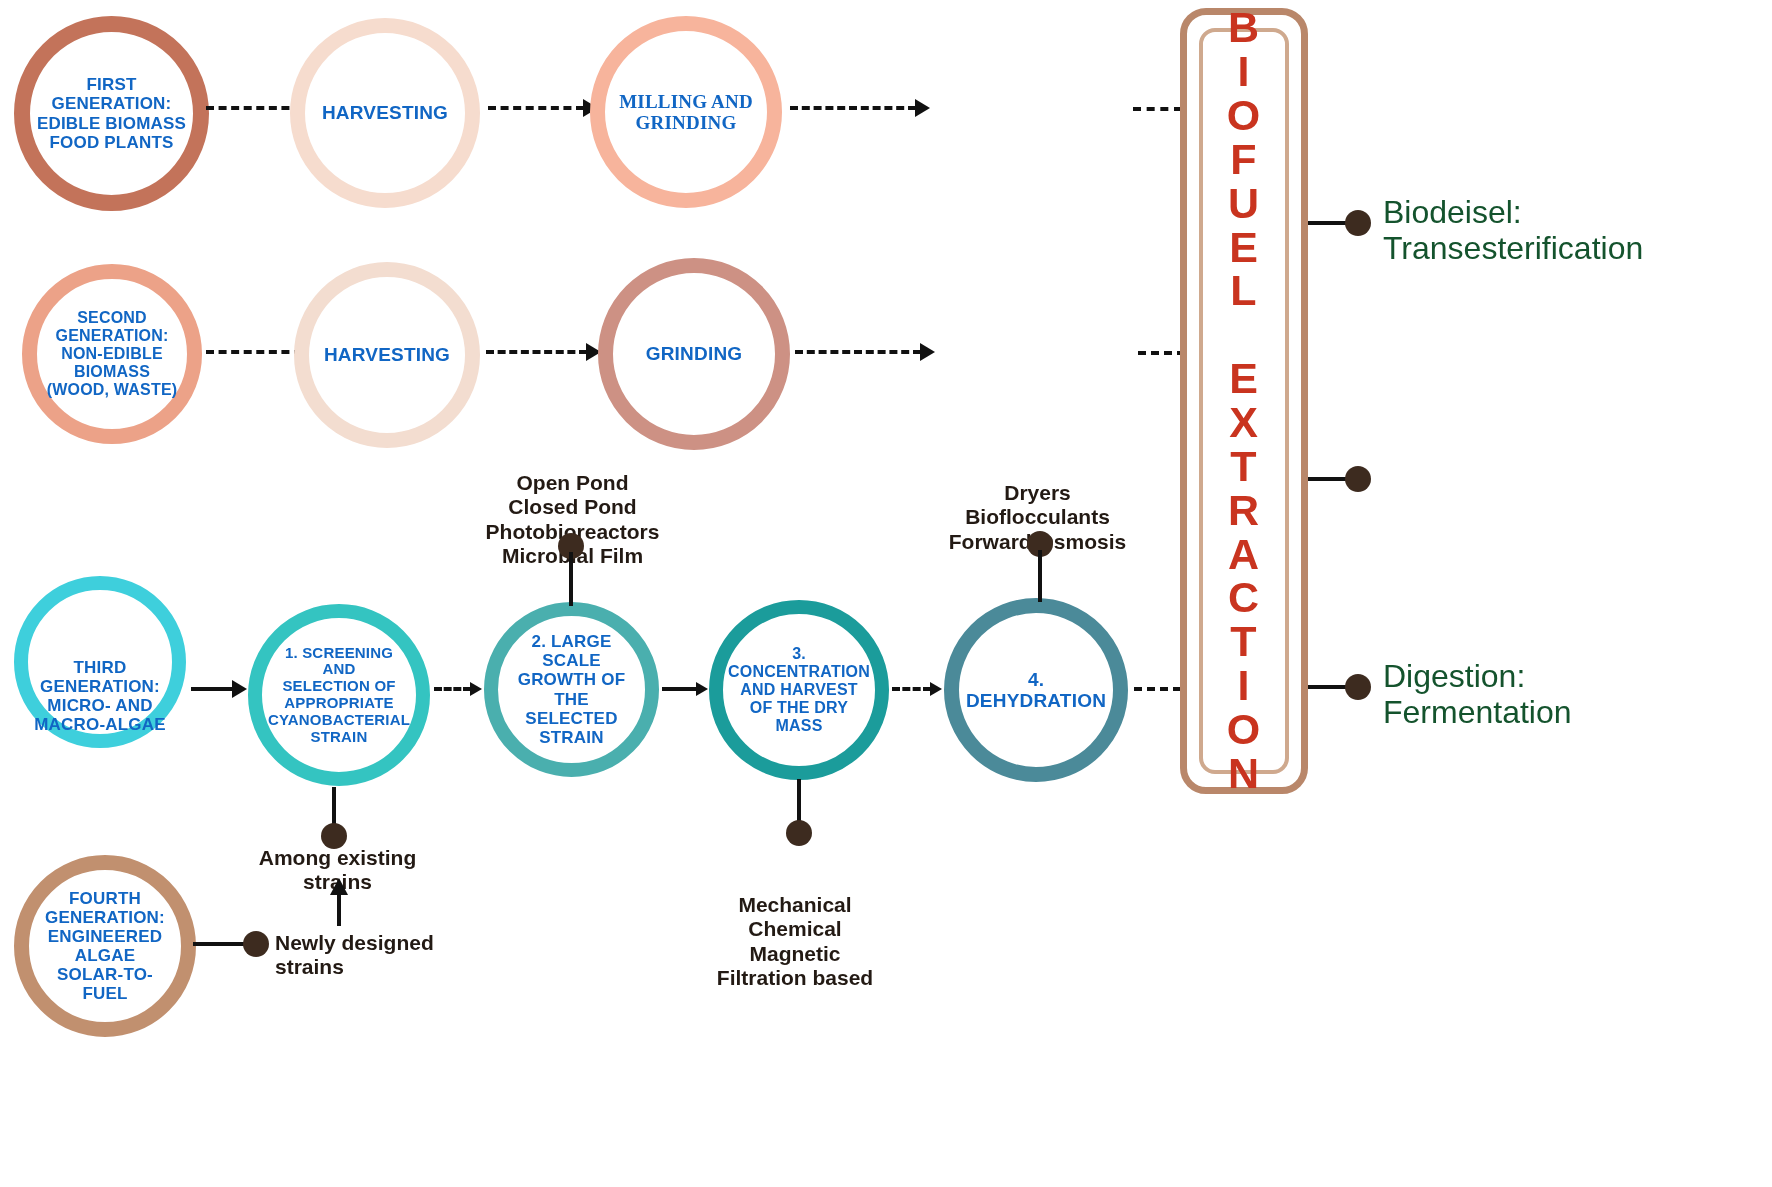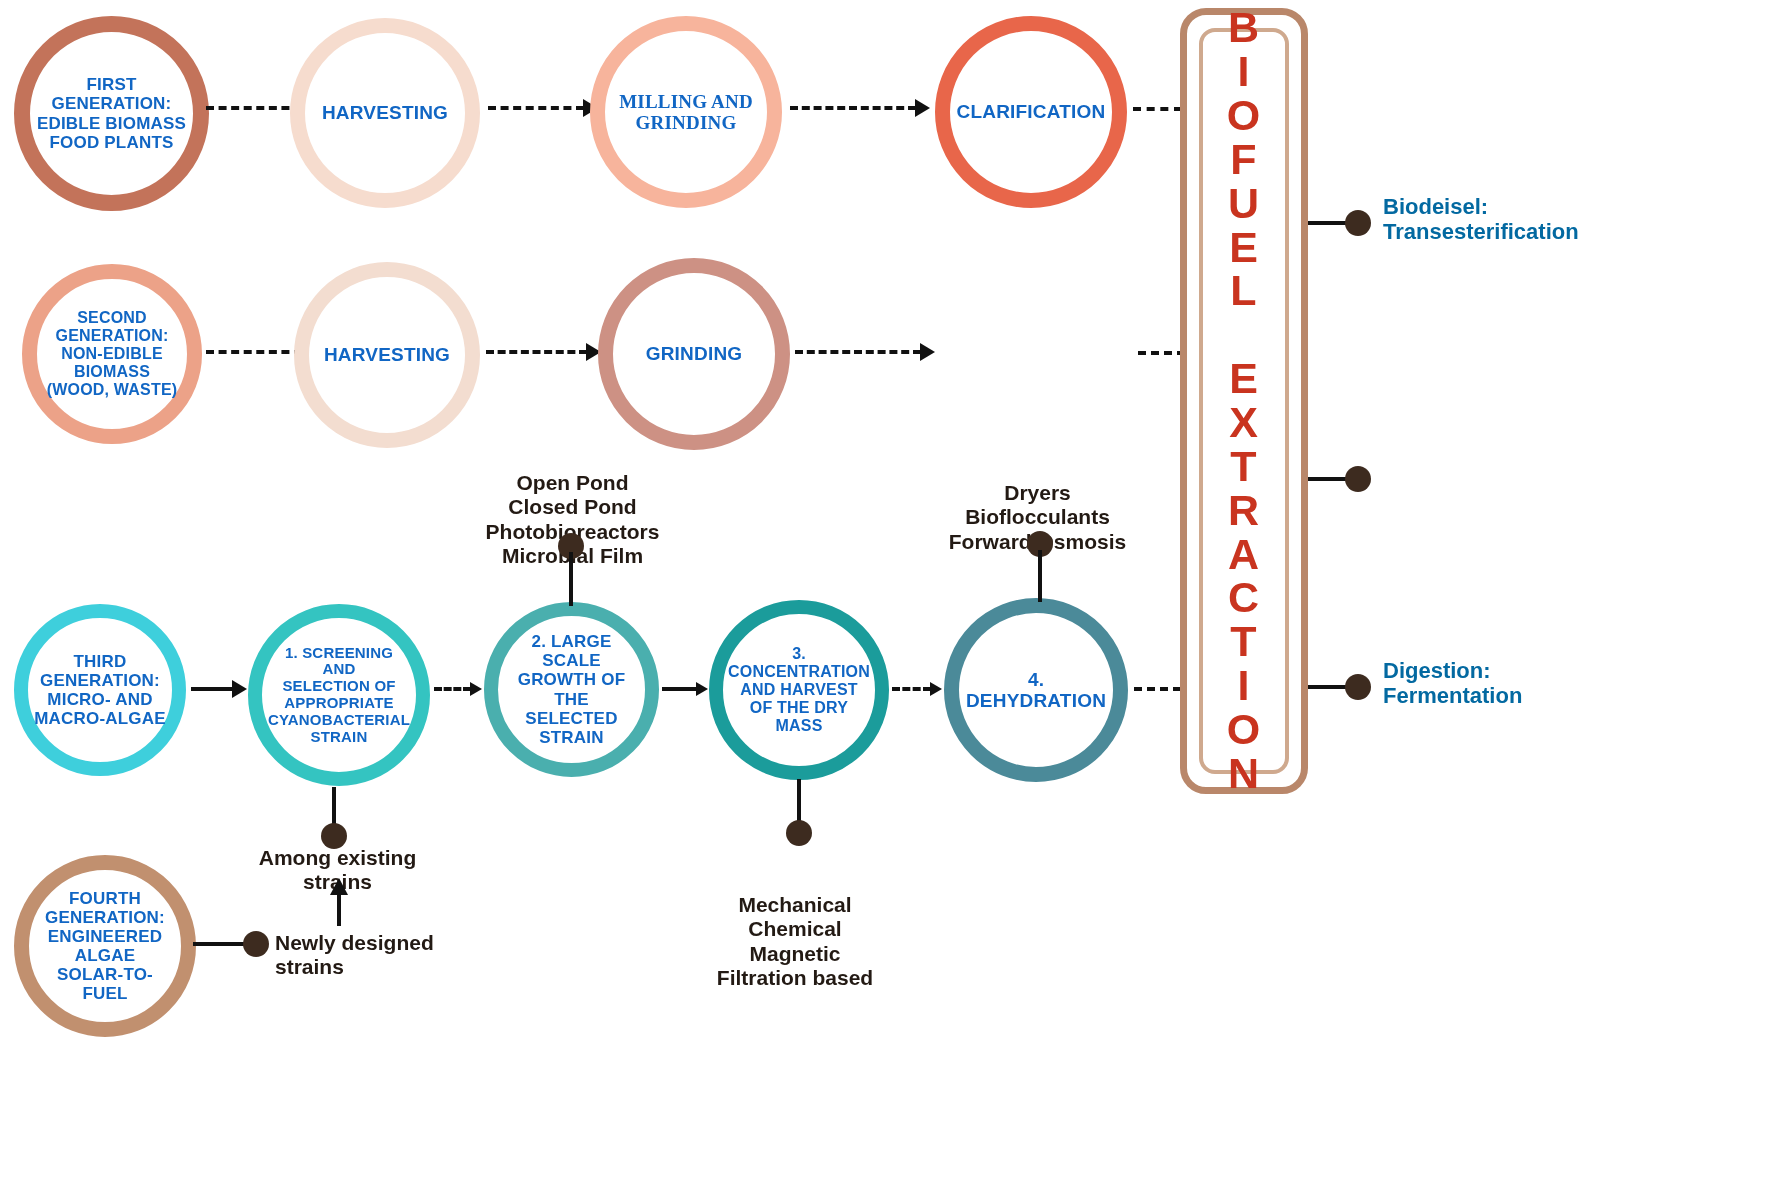--- a/index.html
+++ b/index.html
@@ -142,23 +142,23 @@
     font-weight: bold;
     font-size: 43px;
     line-height: 1.02;
     letter-spacing: 1px;
     text-align: center;
     white-space: pre-line;
   }
   
   .product-label {
     position: absolute;
-    color: #0369a1;
-    font-weight: bold;
-    font-size: 22px;
+    color: #14532d;
+    font-weight: normal;
+    font-size: 32px;
     line-height: 1.14;
     white-space: pre-line;
   }
 </style>
 </head>
 <body>
 
 <div class="stage">
 
   <div class="node" style="left:14px; top:16px; width:195px; height:195px; border:16px solid #c3735a;">
@@ -185,23 +185,20 @@
   <div class="node" style="left:590px; top:16px; width:192px; height:192px; border:15px solid #f7b49c;">
     <span class="node-label" style="font-size:19px;font-family:Liberation Serif, serif;">MILLING AND
 GRINDING</span>
   </div>
 
   <div class="arrow" style="left:790px; top:101px; width:140px;">
     <span class="shaft-dashed"></span>
     <span class="head"></span>
   </div>
 
-  <div class="node" style="left:935px; top:16px; width:192px; height:192px; border:15px solid #e8664a;">
-    <span class="node-label" style="font-size:19px;">CLARIFICATION</span>
-  </div>
 
   <div class="arrow small" style="left:1133px; top:102px; width:60px;">
     <span class="shaft-dashed"></span>
     <span class="head"></span>
   </div>
 
   <div class="node" style="left:22px; top:264px; width:180px; height:180px; border:15px solid #eca288;">
     <span class="node-label" style="font-size:16px;text-align:center;">SECOND
 GENERATION:
 NON-EDIBLE
@@ -231,21 +228,21 @@
     <span class="shaft-dashed"></span>
     <span class="head"></span>
   </div>
 
 
   <div class="arrow small" style="left:1138px; top:346px; width:58px;">
     <span class="shaft-dashed"></span>
     <span class="head"></span>
   </div>
 
-  <div class="node" style="left:14px; top:604px; width:172px; height:172px; border:14px solid #3ecfdc;">
+  <div class="node" style="left:14px; top:576px; width:172px; height:172px; border:14px solid #3ecfdc;align-items:flex-end;">
     <span class="node-label" style="font-size:17px;">THIRD
 GENERATION:
 MICRO- AND
 MACRO-ALGAE</span>
   </div>
 
   <div class="arrow" style="left:191px; top:682px; width:56px;">
     <span class="shaft-solid"></span>
     <span class="head"></span>
   </div>

